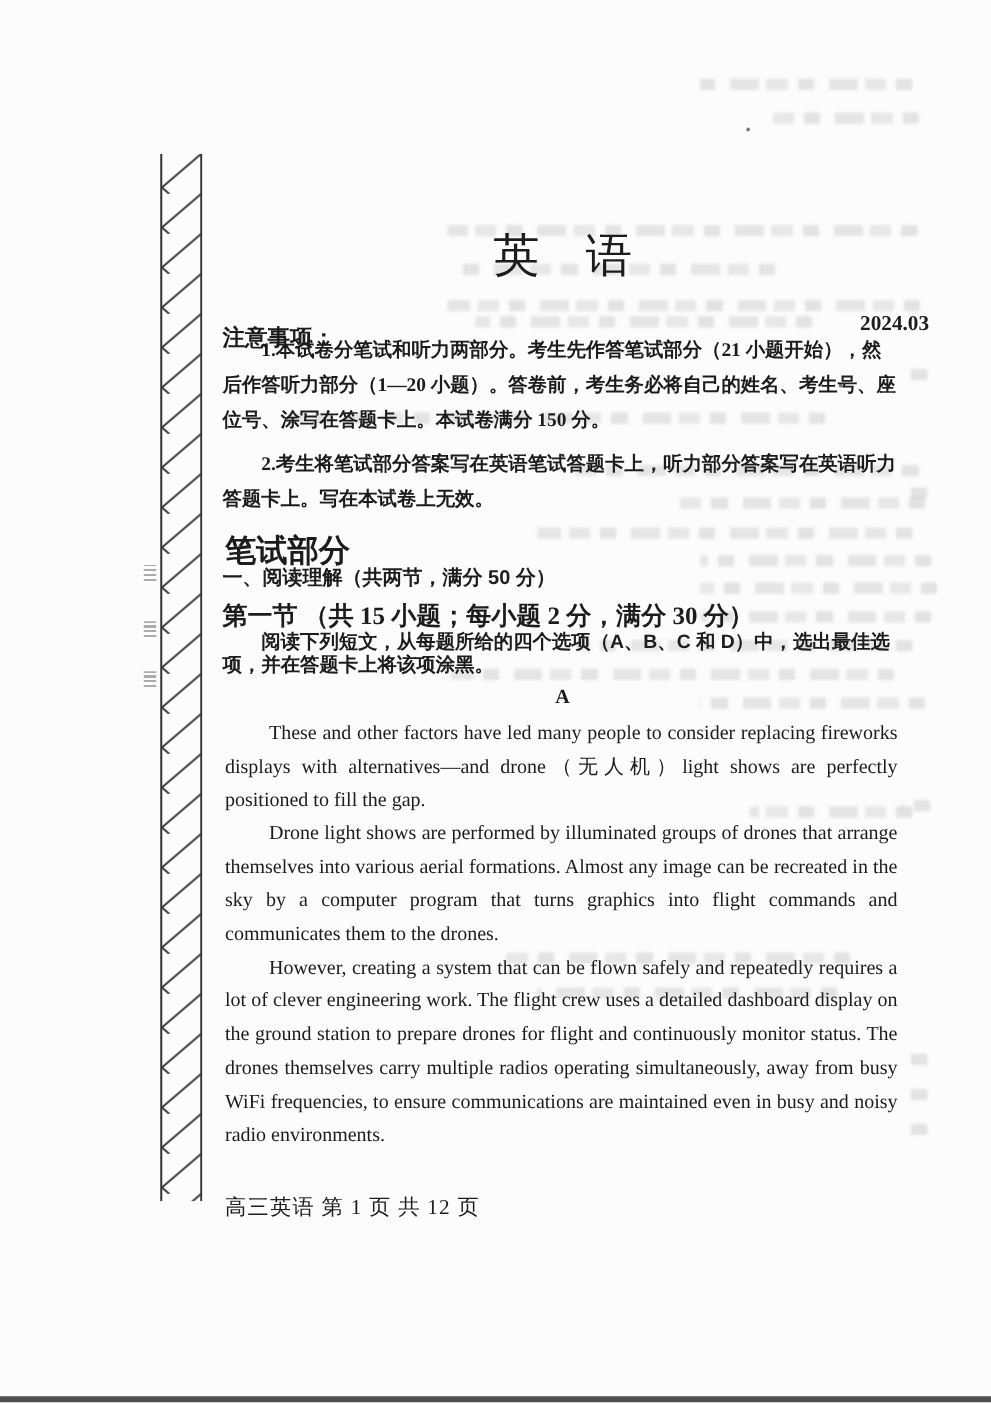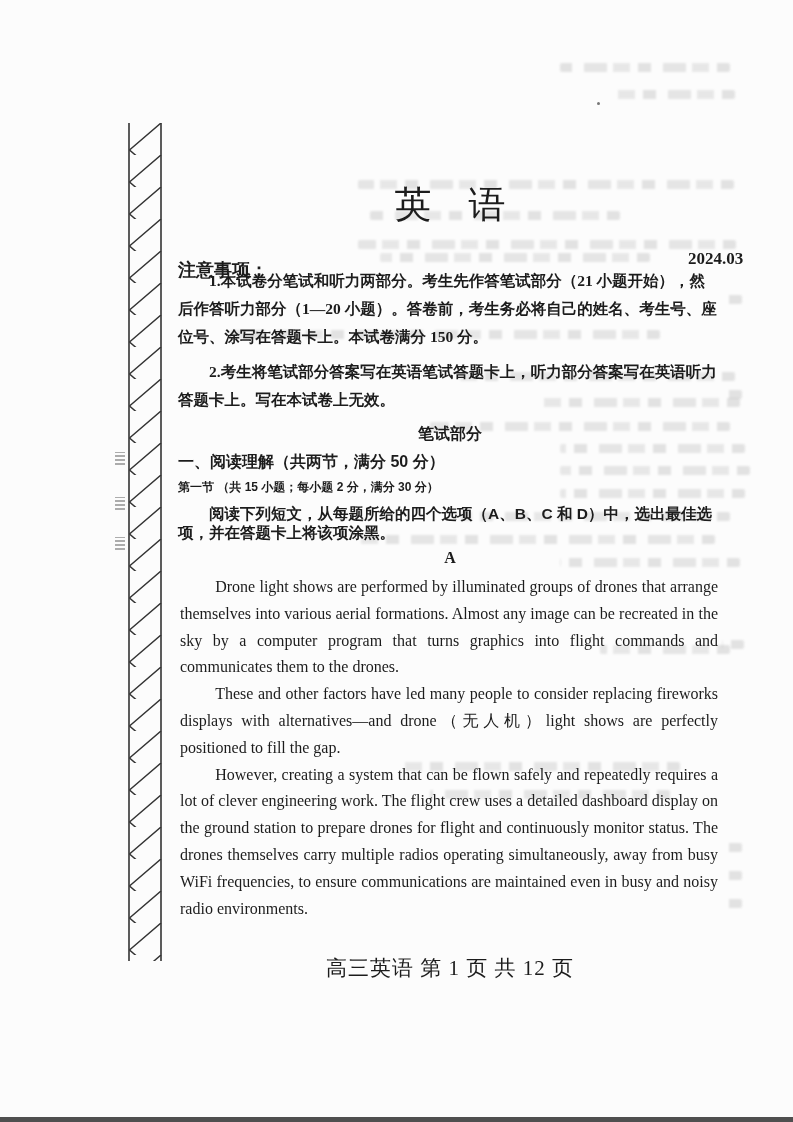--- a/index.html
+++ b/index.html
@@ -41,51 +41,51 @@
     font-family: "Liberation Sans", "DejaVu Sans", sans-serif;
   }
   .notice-list {
     position: absolute; left: 178px; top: 267px; width: 540px;
     font-size: 15.5px; line-height: 28px; font-weight: 600;
   }
   .notice-list .notice-item { margin: 0 0 7px 0; text-indent: 2em; }
 
   .written-heading {
     position: absolute; left: 180px; top: 424px; width: 540px;
-    text-align: center; font-size: 16px; font-weight: bold;
+    text-align: left; font-size: 25px; font-weight: bold;
     font-family: "Liberation Sans", "DejaVu Sans", sans-serif;
   }
   .part-title {
     position: absolute; left: 178px; top: 452px;
     font-size: 16px; font-weight: bold;
     font-family: "Liberation Sans", "DejaVu Sans", sans-serif;
   }
   .section-title {
     position: absolute; left: 178px; top: 479px;
-    font-size: 12px; font-weight: bold;
-    font-family: Liberation Sans, sans-serif;
+    font-size: 20px; font-weight: bold;
+    font-family: Liberation Serif, serif;
   }
   .directions {
     position: absolute; left: 178px; top: 504px; width: 540px;
     font-size: 15.5px; line-height: 19px; font-weight: bold; text-indent: 2em;
     font-family: Liberation Sans, sans-serif;
   }
   .passage-label {
     position: absolute; left: 180px; top: 549px; width: 540px;
     text-align: center; font-size: 16px; font-weight: bold;
   }
   .passage {
     position: absolute; left: 180px; top: 574px; width: 538px;
     font-size: 16px; line-height: 26.8px; text-align: justify;
   }
   .passage p { margin: 0; text-indent: 2.2em; }
 
   .page-footer {
     position: absolute; left: 180px; top: 954px; width: 540px;
-    text-align: center; font-size: 21px; letter-spacing: 1px;
+    font-size: 17px; letter-spacing: 1px;
   }
 
   .scan-bottom-edge {
     position: absolute; left: 0; bottom: 0; width: 793px; height: 5px;
     background: #4f4f4f;
   }
 
   
   .ghost {
     position: absolute; height: 9px; opacity: .4; filter: blur(1.3px);
@@ -157,21 +157,21 @@
     <div class="notice-item">2.考生将笔试部分答案写在英语笔试答题卡上，听力部分答案写在英语听力答题卡上。写在本试卷上无效。</div>
   </div>
 
   <div class="written-heading">笔试部分</div>
   <div class="part-title">一、阅读理解（共两节，满分 50 分）</div>
   <div class="section-title">第一节 （共 15 小题；每小题 2 分，满分 30 分）</div>
   <div class="directions">阅读下列短文，从每题所给的四个选项（A、B、C 和 D）中，选出最佳选项，并在答题卡上将该项涂黑。</div>
   <div class="passage-label">A</div>
 
   <div class="passage">
+    <p>These and other factors have led many people to consider replacing fireworks displays with alternatives—and drone（无人机）light shows are perfectly positioned to fill the gap.</p>
     <p>Drone light shows are performed by illuminated groups of drones that arrange themselves into various aerial formations. Almost any image can be recreated in the sky by a computer program that turns graphics into flight commands and communicates them to the drones.</p>
-    <p>These and other factors have led many people to consider replacing fireworks displays with alternatives—and drone（无人机）light shows are perfectly positioned to fill the gap.</p>
     <p>However, creating a system that can be flown safely and repeatedly requires a lot of clever engineering work. The flight crew uses a detailed dashboard display on the ground station to prepare drones for flight and continuously monitor status. The drones themselves carry multiple radios operating simultaneously, away from busy WiFi frequencies, to ensure communications are maintained even in busy and noisy radio environments.</p>
   </div>
 
   <div class="page-footer">高三英语 第 1 页 共 12 页</div>
 
   <div class="scan-bottom-edge"></div>
 </div>
 
 </body></html>

